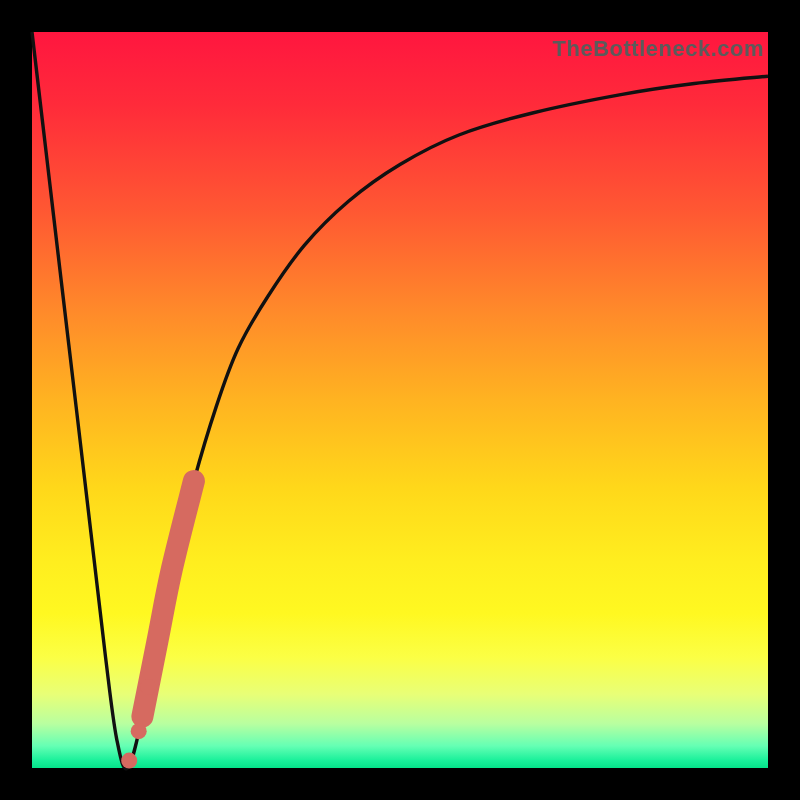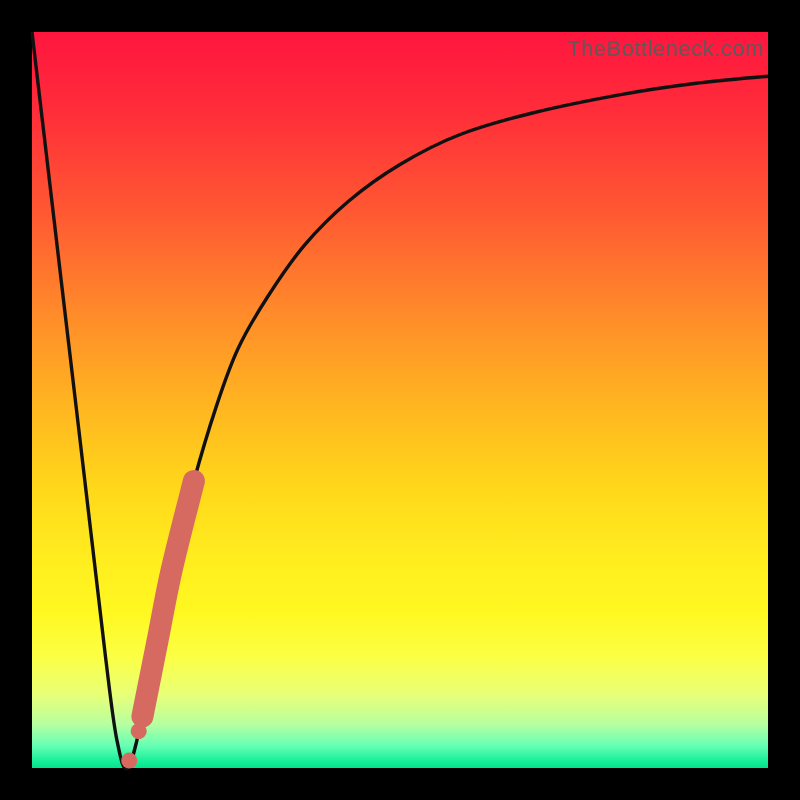--- a/index.html
+++ b/index.html
@@ -40,21 +40,21 @@
       #18f09a 99%,
       #05e38a 100%
     );
   }
   .watermark {
     position: absolute;
     right: 4px;
     top: 4px;
     font-family: Arial, Helvetica, sans-serif;
     font-size: 22px;
-    font-weight: 400;
+    font-weight: 700;
     color: #5b5b5b;
     letter-spacing: 0.5px;
     user-select: none;
     pointer-events: none;
   }
   svg.curve-layer {
     position: absolute;
     inset: 0;
     width: 736px;
     height: 736px;

